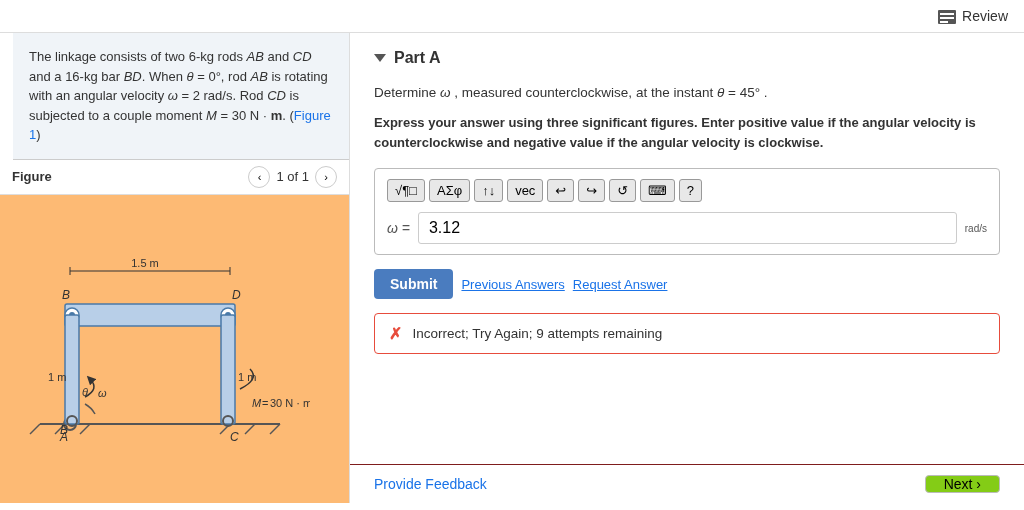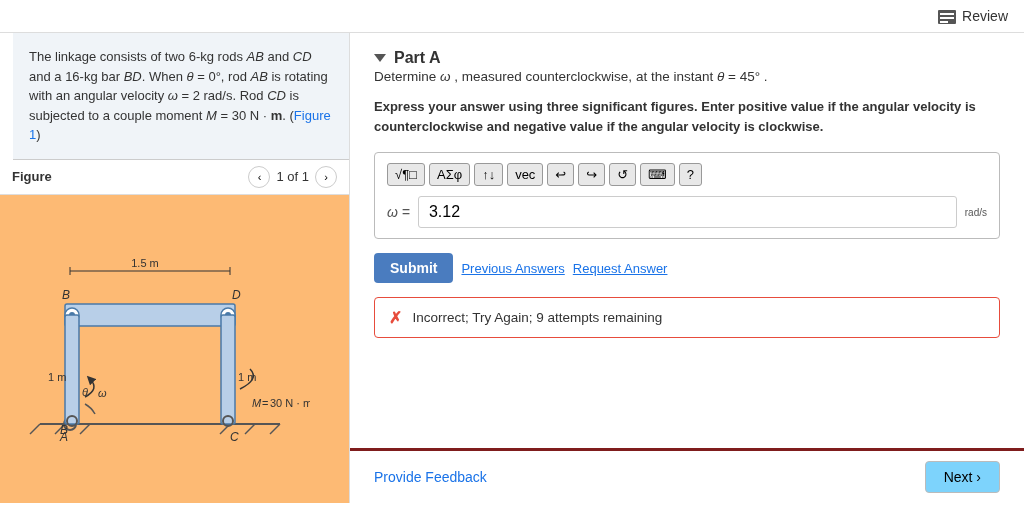--- a/index.html
+++ b/index.html
@@ -94,21 +94,21 @@
       padding: 16px 24px;
       overflow-y: auto;
     }
 
     .part-header {
       display: flex;
       align-items: center;
       gap: 8px;
       font-size: 16px;
       font-weight: bold;
-      margin-bottom: 0;
+      margin-bottom: 16px;
       color: #333;
     }
     .triangle-down {
       width: 0;
       height: 0;
       border-left: 6px solid transparent;
       border-right: 6px solid transparent;
       border-top: 8px solid #555;
     }
 
@@ -214,35 +214,35 @@
       color: #e74c3c;
       font-weight: bold;
       font-size: 16px;
     }
 
     .bottom-bar {
       display: flex;
       justify-content: space-between;
       align-items: center;
       padding: 10px 24px;
-      border-top: 3px solid #7f1d1d;
+      border-top: 1px solid #7f1d1d;
       background: #fff;
     }
     .feedback-link {
       color: #1a73e8;
       background: none;
       border: none;
       cursor: pointer;
       font-size: 14px;
       text-decoration: none;
     }
     .next-btn {
-      background: #7dd3fc;
+      background: #84cc16;
       border: 1px solid #bbb;
-      padding: 7px 18px;
+      padding: 0 18px;
       border-radius: 4px;
       font-size: 14px;
       cursor: pointer;
       display: flex;
       align-items: center;
       gap: 4px;
     }
 
     
     .figure-svg {

